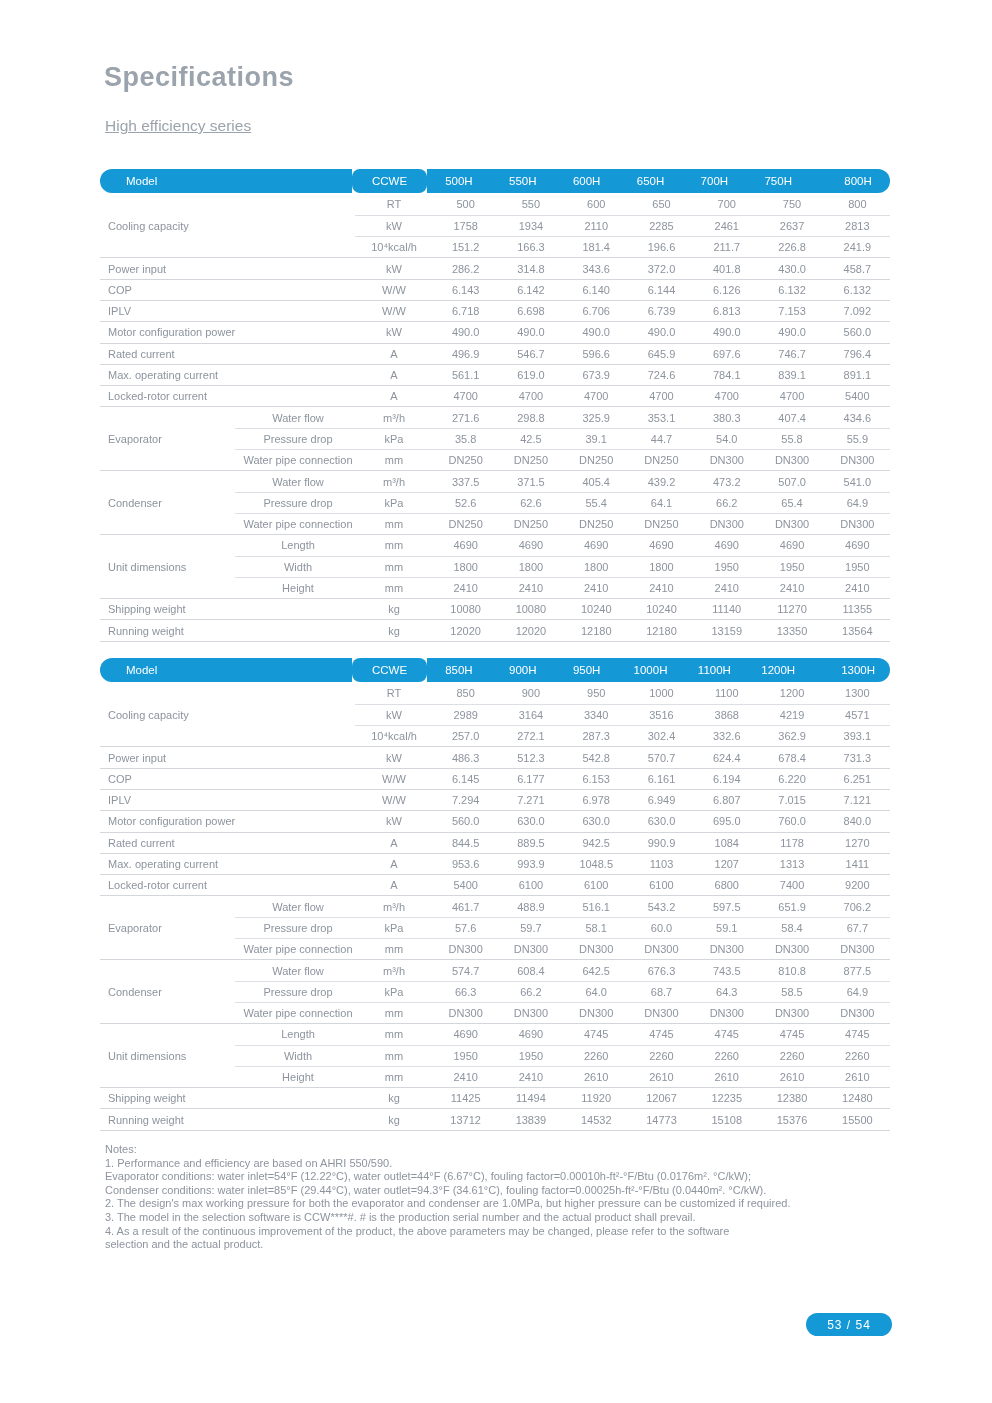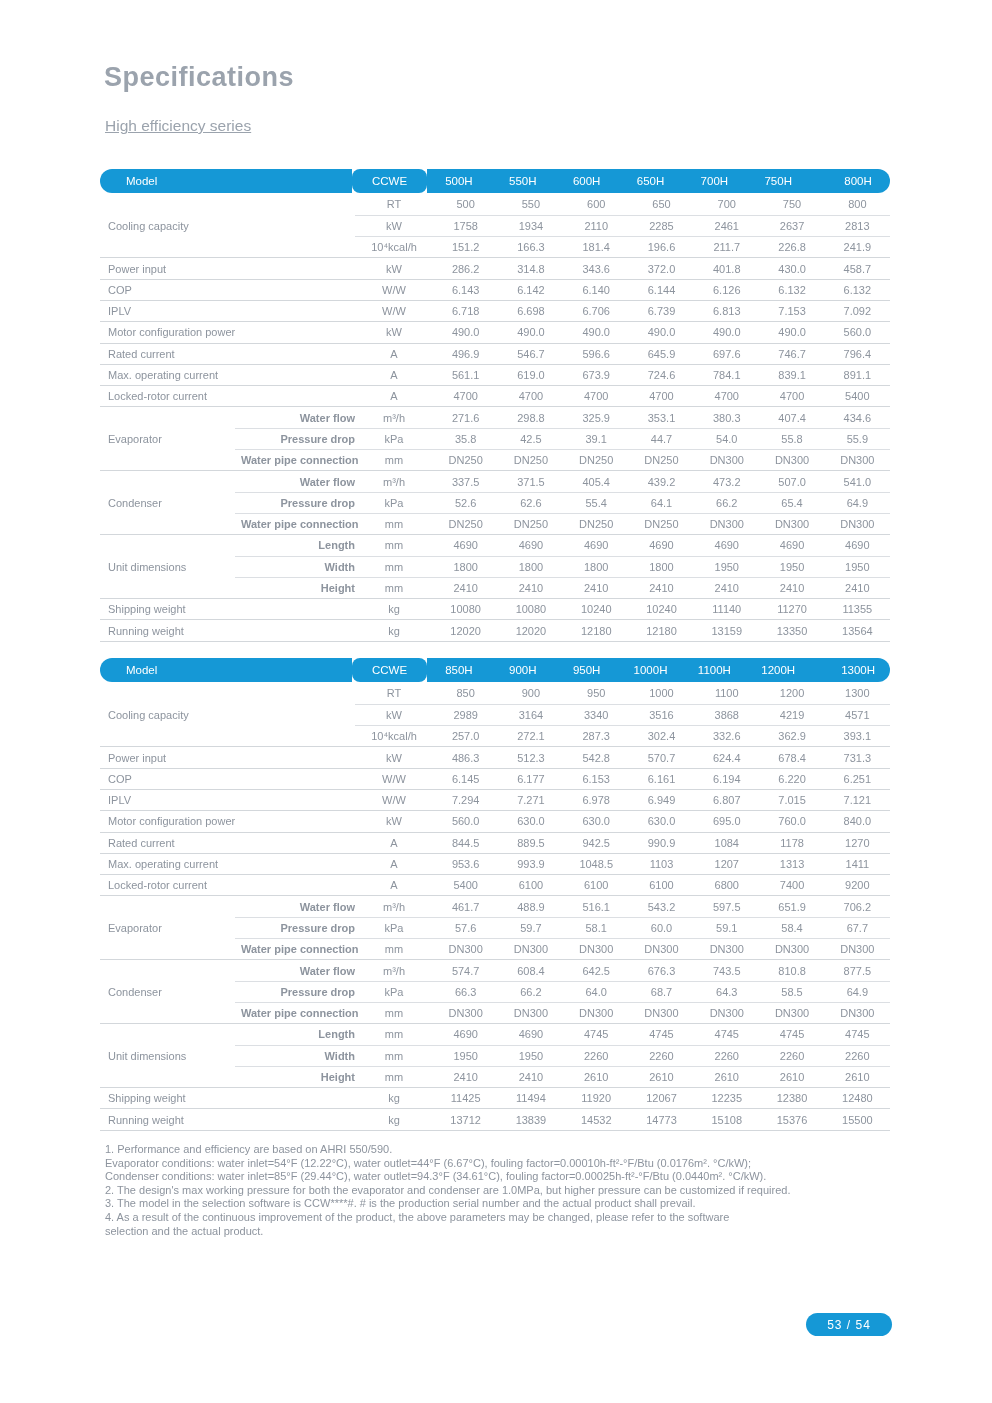--- a/index.html
+++ b/index.html
@@ -27,21 +27,21 @@
   .hc.series{width:75px;border-radius:8px;}
   .hc.val{flex:1;}
   .hc.val:last-child{margin-right:0;border-radius:0 12px 12px 0;padding-left:16px;}
 
   table{border-collapse:collapse;width:790px;table-layout:fixed;margin-top:1px;}
   col.c-lbl1{width:135px;}
   col.c-lbl2{width:120px;}
   col.c-unit{width:78px;}
   td{font-size:11px;color:var(--txt);height:21.3px;padding:0;text-align:center;vertical-align:middle;white-space:nowrap;}
   td.lbl{text-align:left;padding-left:8px;border-bottom:1px solid var(--line);}
-  td.sub{text-align:right;padding-left:6px;font-weight:bold;}
+  td.sub{text-align:center;padding-left:6px;}
   tr.sep-full td{border-bottom:1px solid var(--line);}
   tr.sep-sub td.sub,tr.sep-sub td.unit,tr.sep-sub td.val{border-bottom:1px solid var(--line2);}
   tr.sep-unit td.unit,tr.sep-unit td.val{border-bottom:1px solid var(--line2);margin-top:27px;}
 
   .notes{position:absolute;left:105px;top:1143px;width:800px;font-size:11px;line-height:13.6px;color:var(--txt);}
   .notes div{white-space:nowrap;}
 
   .page-badge{position:absolute;left:806px;top:1313px;width:86px;height:23px;background:var(--blue);border-radius:12px;color:#fff;font-size:12px;display:flex;align-items:center;justify-content:center;letter-spacing:1px;}
 </style>
 </head>
@@ -568,20 +568,21 @@
             <td class="val">14773</td>
             <td class="val">15108</td>
             <td class="val">15376</td>
             <td class="val">15500</td>
           </tr>
         </tbody>
       </table>
     </div>
 
   <div class="notes">
+    <div>Notes:</div>
     <div id="note-lines">
         <div>1. Performance and efficiency are based on AHRI 550/590.</div>
         <div>Evaporator conditions: water inlet=54°F (12.22°C), water outlet=44°F (6.67°C), fouling factor=0.00010h-ft²-°F/Btu (0.0176m². °C/kW);</div>
         <div>Condenser conditions: water inlet=85°F (29.44°C), water outlet=94.3°F (34.61°C), fouling factor=0.00025h-ft²-°F/Btu (0.0440m². °C/kW).</div>
         <div>2. The design's max working pressure for both the evaporator and condenser are 1.0MPa, but higher pressure can be customized if required.</div>
         <div>3. The model in the selection software is CCW****#. # is the production serial number and the actual product shall prevail.</div>
         <div>4. As a result of the continuous improvement of the product, the above parameters may be changed, please refer to the software</div>
         <div>selection and the actual product.</div>
       </div>
   </div>

